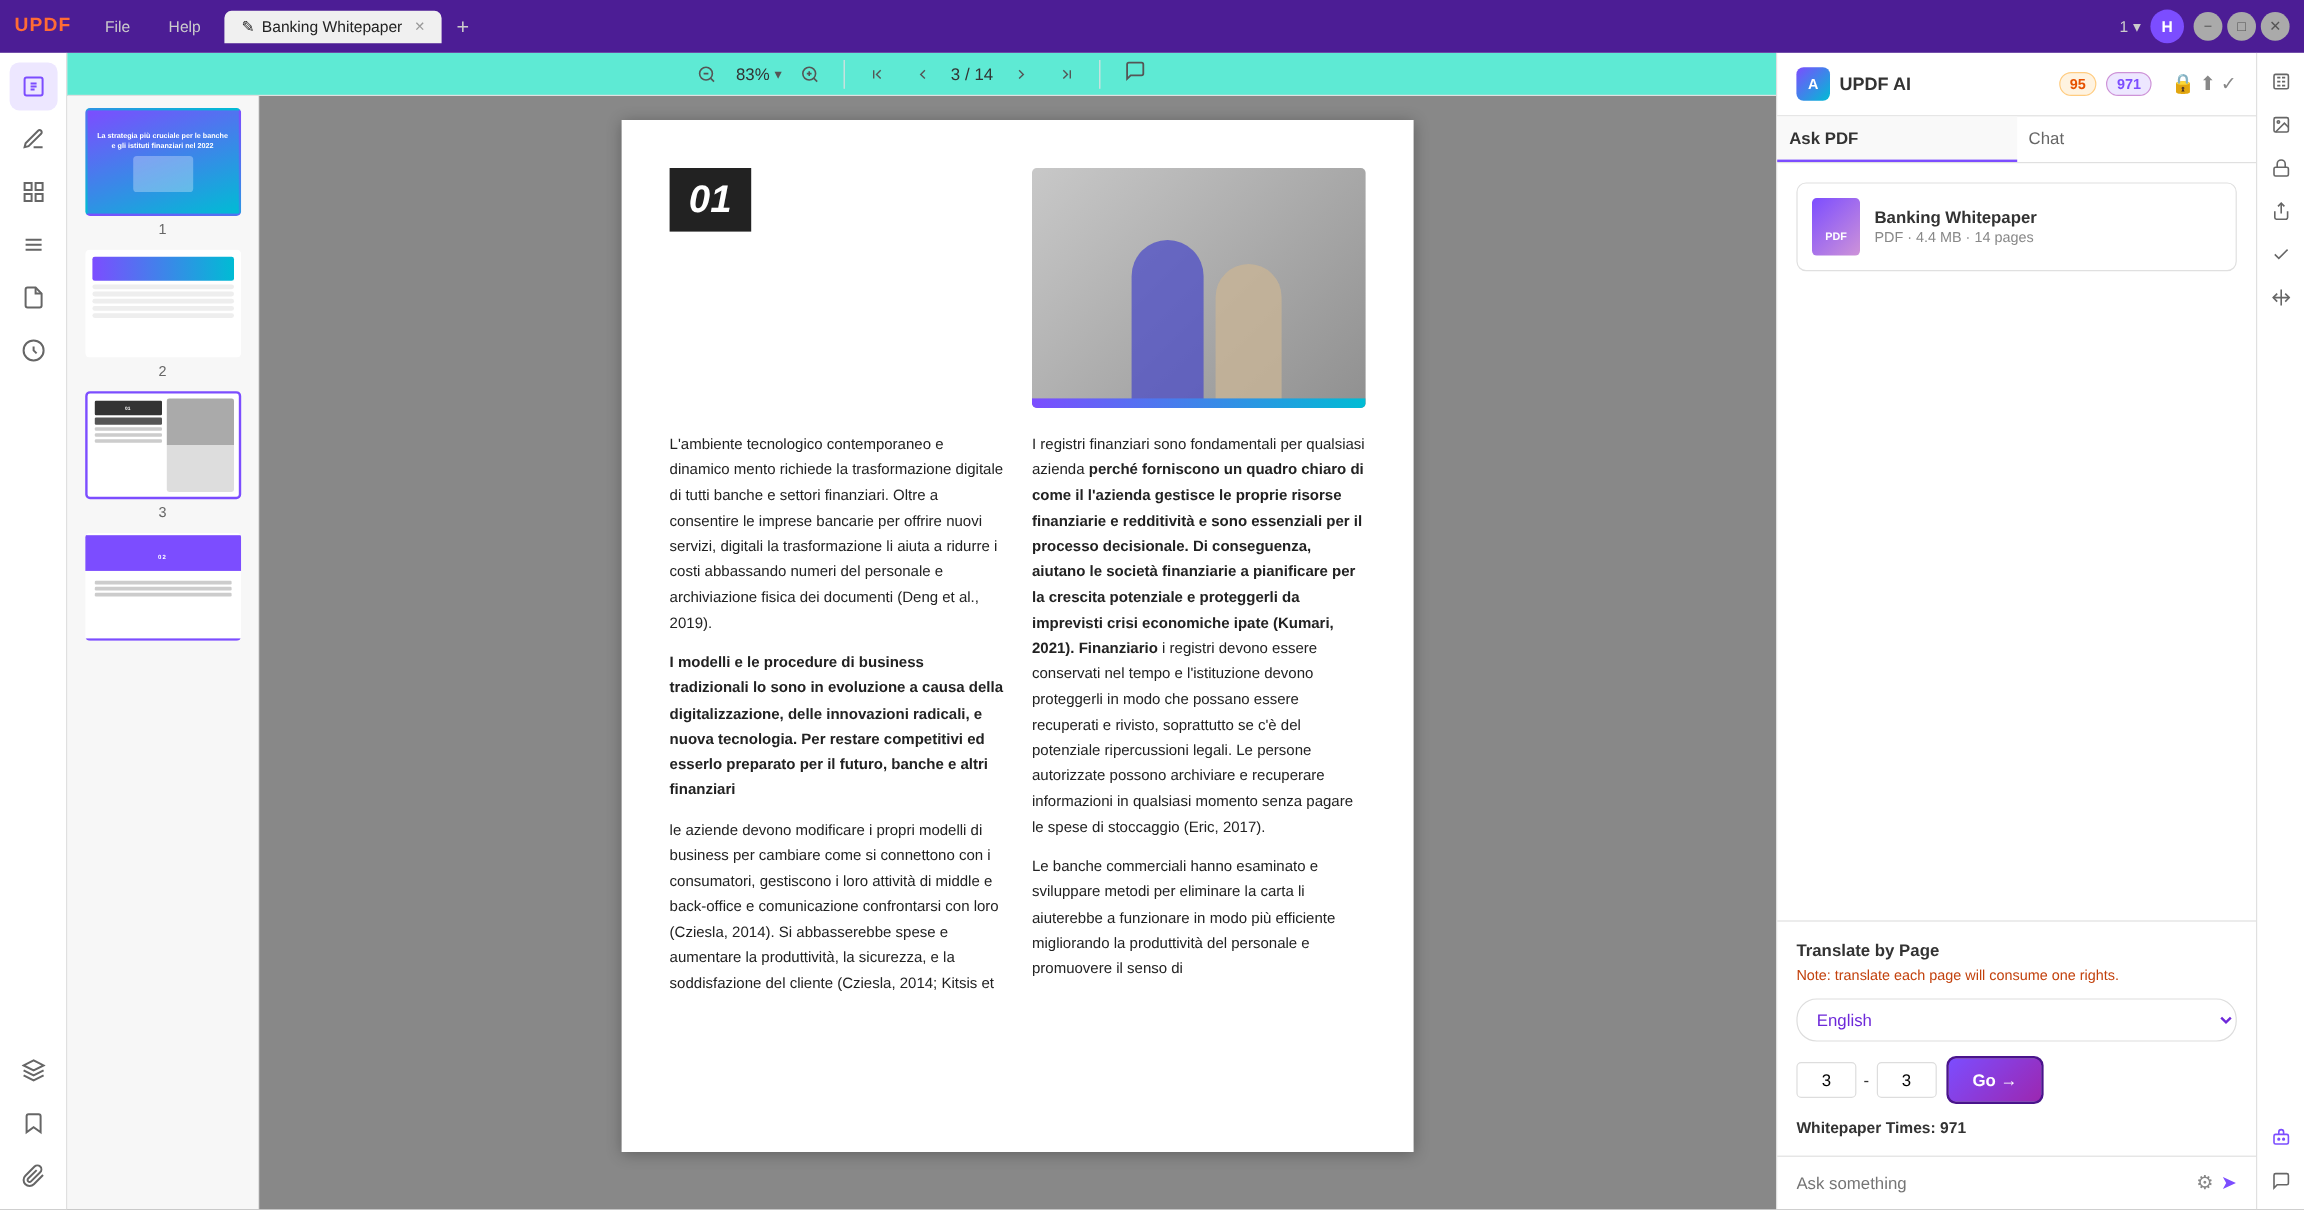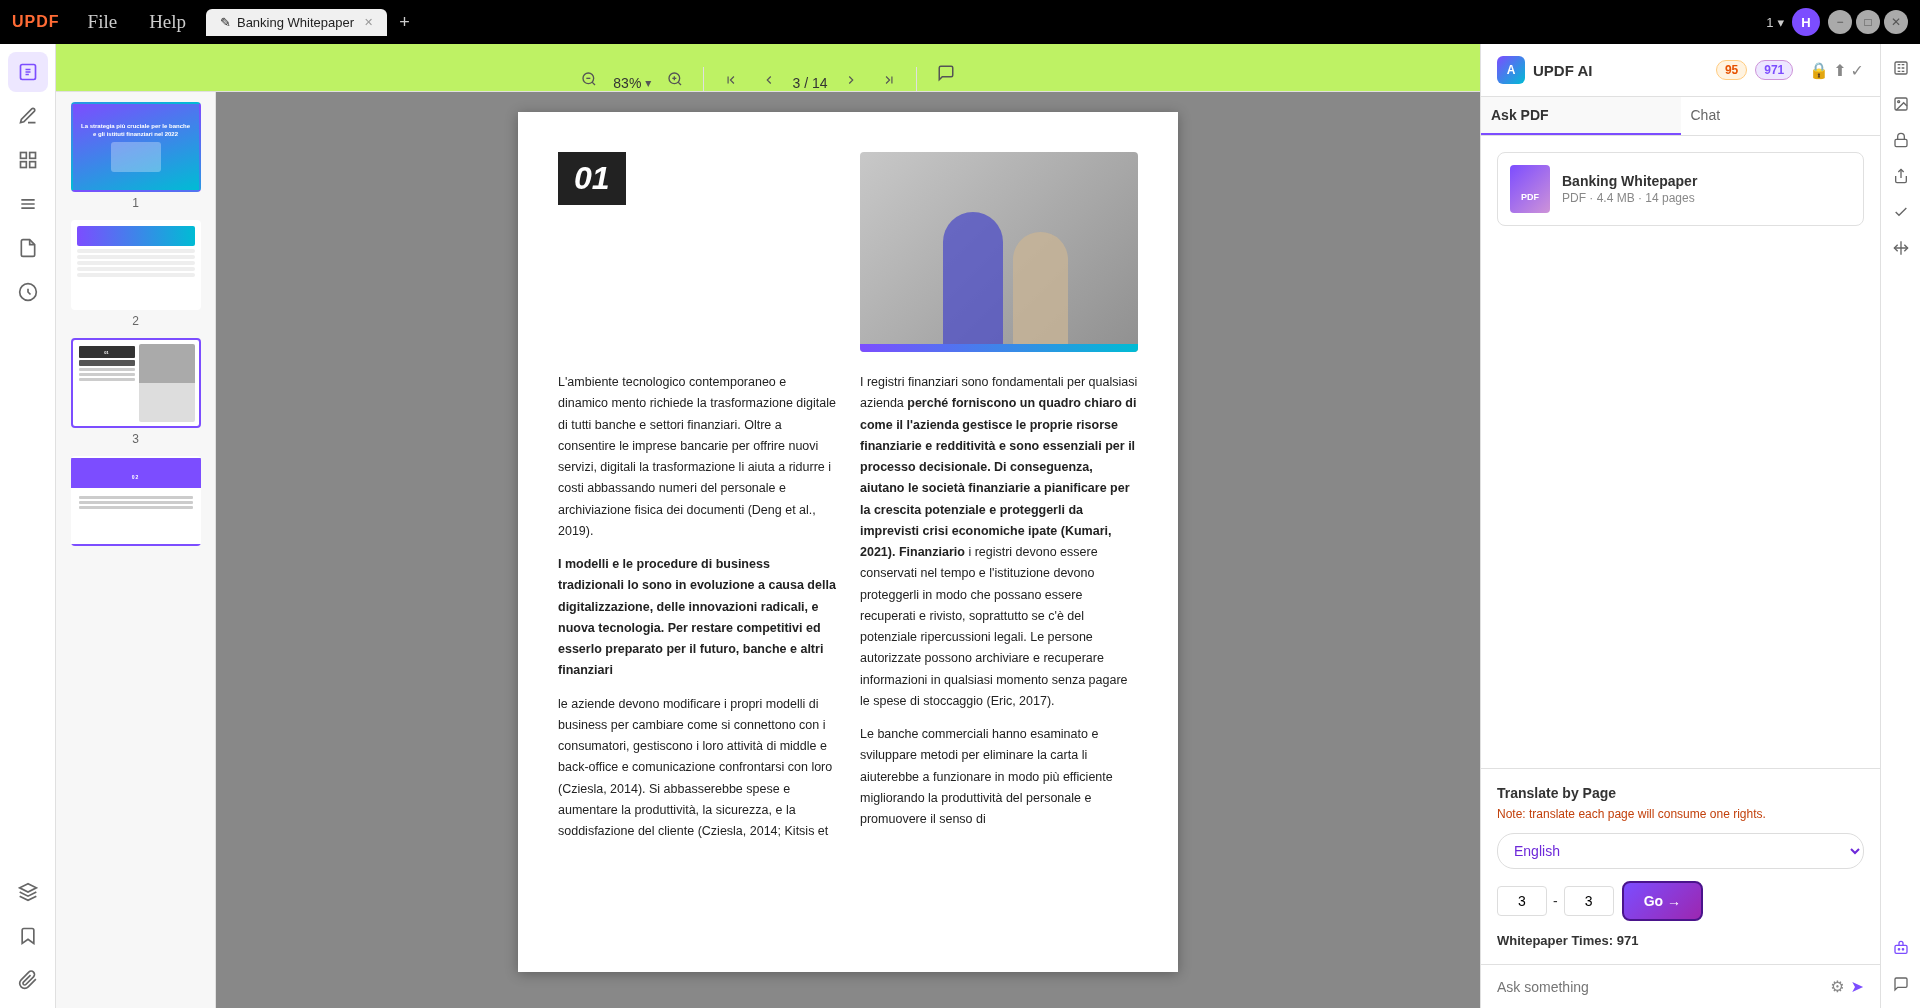--- a/index.html
+++ b/index.html
@@ -1,23 +1,23 @@
 <!DOCTYPE html>
 <html><head>
   <meta charset="utf-8">
   <style>
     * { box-sizing: border-box; margin: 0; padding: 0; }
     body { font-family: -apple-system, BlinkMacSystemFont, 'Segoe UI', sans-serif; background: #f0f0f0; display: flex; flex-direction: column; height: 1008px; width: 1920px; overflow: hidden; }
 
     
     .titlebar {
-      display: flex; align-items: center; background: #000000; height: 44px; padding: 0 12px; gap: 8px; flex-shrink: 0;
+      display: flex; align-items: center; background: #4c1d95; height: 44px; padding: 0 12px; gap: 8px; flex-shrink: 0;
     }
     .titlebar-logo { color: #ff6b35; font-weight: 900; font-size: 16px; letter-spacing: 1px; margin-right: 8px; }
-    .titlebar-nav-btn { color: #ccc; background: none; border: none; cursor: pointer; font-size: 19px; padding: 4px 12px; font-family: Liberation Serif, serif; }
+    .titlebar-nav-btn { color: #ccc; background: none; border: none; cursor: pointer; font-size: 13px; padding: 4px 12px; }
     .tab-area { display: flex; align-items: center; flex: 1; gap: 4px; }
     .tab { display: flex; align-items: center; background: #3c3c3c; color: #ccc; border-radius: 6px 6px 0 0; padding: 6px 14px; font-size: 13px; gap: 6px; cursor: pointer; }
     .tab.active { background: #f0f0f0; color: #222; }
     .tab-close { font-size: 11px; color: #999; cursor: pointer; margin-left: 4px; }
     .tab-add { color: #ccc; background: none; border: none; cursor: pointer; font-size: 18px; padding: 0 8px; }
     .titlebar-right { display: flex; align-items: center; gap: 8px; margin-left: auto; }
     .window-controls { display: flex; gap: 4px; }
     .window-btn { width: 24px; height: 24px; border-radius: 50%; border: none; cursor: pointer; font-size: 12px; display: flex; align-items: center; justify-content: center; color: #555; }
     .win-min { background: #aaa; }
     .win-max { background: #aaa; }
@@ -29,21 +29,21 @@
     .main-layout { display: flex; flex: 1; overflow: hidden; }
 
     
     .left-sidebar { width: 56px; background: #fff; display: flex; flex-direction: column; align-items: center; padding: 8px 0; gap: 4px; border-right: 1px solid #e0e0e0; flex-shrink: 0; }
     .sidebar-icon { width: 40px; height: 40px; display: flex; align-items: center; justify-content: center; border-radius: 8px; cursor: pointer; color: #666; font-size: 18px; }
     .sidebar-icon.active { background: #ede7ff; color: #7c4dff; }
     .sidebar-spacer { flex: 1; }
 
     
     .content-area { display: flex; flex-direction: column; flex: 1; overflow: hidden; }
-    .toolbar { display: flex; align-items: flex-end; background: #bef264; border-bottom: 1px solid #e0e0e0; height: 48px; padding: 0 20px; gap: 8px; flex-shrink: 0; justify-content: center; }
+    .toolbar { display: flex; align-items: center; background: #5eead4; border-bottom: 1px solid #e0e0e0; height: 36px; padding: 0 20px; gap: 8px; flex-shrink: 0; justify-content: center; }
     .toolbar-btn { background: none; border: none; cursor: pointer; color: #555; font-size: 16px; padding: 4px 8px; border-radius: 4px; display: flex; align-items: center; }
     .zoom-display { display: flex; align-items: center; gap: 4px; font-size: 14px; color: #333; }
     .zoom-value { font-size: 14px; color: #333; }
     .zoom-arrow { color: #555; font-size: 12px; cursor: pointer; }
     .toolbar-separator { width: 1px; height: 24px; background: #e0e0e0; margin: 0 4px; }
     .page-nav-group { display: flex; align-items: center; gap: 4px; }
     .comment-btn { background: none; border: none; cursor: pointer; font-size: 18px; color: #555; padding: 4px 8px; }
 
     
     .doc-view { display: flex; flex: 1; overflow: hidden; }

